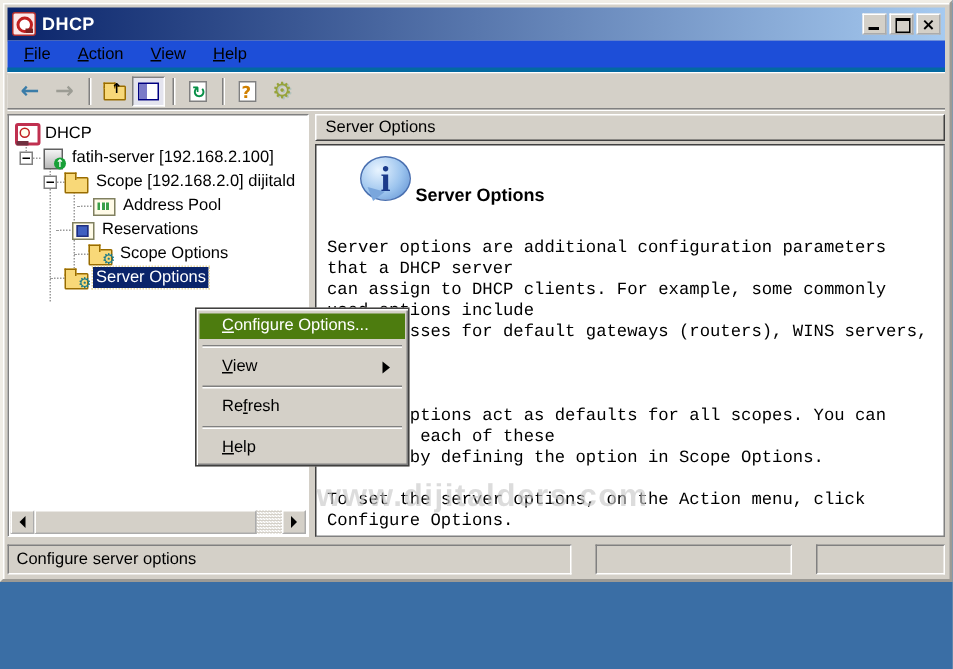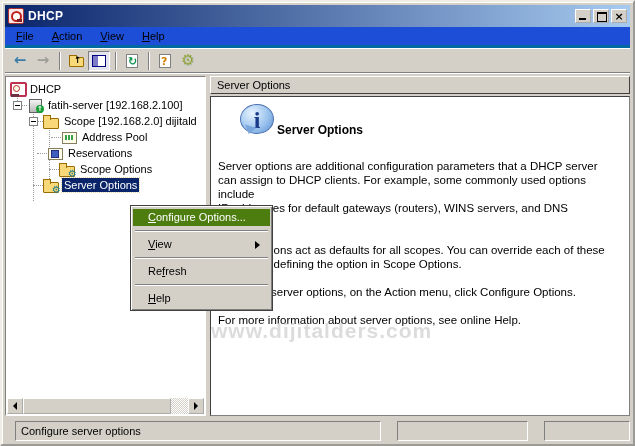--- a/index.html
+++ b/index.html
@@ -1,18 +1,18 @@
 <!DOCTYPE html>
 <html><head>
 <meta charset="utf-8">
 <style>
   * { margin:0; padding:0; box-sizing:border-box; }
   html,body { width:635px; height:446px; background:#3a6ea5; font-family:"Liberation Sans","DejaVu Sans",sans-serif; }
   .window{
-    position:relative; width:635px; height:446px; background:#d4d0c8;
+    position:relative; width:635px; height:388px; background:#d4d0c8;
     border:2px outset #f0ede6; box-shadow: inset 1px 1px 0 #fff;
     overflow:hidden;
   }
   
   .titlebar{
     position:absolute; top:3px; left:3px; right:3px; height:22px;
     background:linear-gradient(90deg,#0a246a,#a6caf0);
     display:flex; align-items:center; padding:0 3px; color:#fff;
   }
   .app-icon{ width:16px; height:16px; position:relative; margin-right:4px; flex:0 0 auto;
@@ -121,36 +121,36 @@
     border:1px solid; border-color:#404040 #808080 #808080 #404040; overflow:hidden;}
   .info-icon{ position:absolute; left:29px; top:7px; width:34px; height:30px;
     background:radial-gradient(circle at 35% 30%, #e8f4ff, #9cc4ee 55%, #5a8cd0);
     border:1px solid #4a70b0; border-radius:50%;}
   .info-icon::before{ content:"i"; position:absolute; left:0; right:0; top:1px; text-align:center;
     font-family:"Liberation Serif","DejaVu Serif",serif; font-weight:bold; font-size:24px; color:#1a3a8a; line-height:28px;}
   .info-icon::after{ content:""; position:absolute; left:2px; bottom:-7px; width:0; height:0;
     border:6px solid transparent; border-top:8px solid #7aa6dc; transform:rotate(15deg);}
   .rp-heading{ position:absolute; left:66px; top:26px; font-size:12px; font-weight:bold; color:#000;}
   .rp-text{ position:absolute; left:7px; top:62px; right:6px; font-size:11.5px; color:#000;}
-  .rp-text .para{ margin-bottom:14px;}
+  .rp-text .para{ margin-bottom:14px;font-family:Liberation Mono, monospace;}
   .rp-text .para div{ line-height:14px;}
   .watermark{ position:absolute; left:0px; top:222px; font-size:21px; font-weight:bold;
     color:#cacaca; opacity:.65; letter-spacing:1px; white-space:nowrap;}
   
   .ctx{ position:absolute; left:128px; top:203px; width:143px; z-index:50;
     background:#d4d0c8; border:1px solid #404040;
     box-shadow: inset 1px 1px 0 #fff, inset -1px -1px 0 #808080;
     padding:3px 2px; font-size:11px;}
   .ctx .citem{ height:17px; line-height:17px; padding-left:15px; position:relative; color:#000; cursor:default;}
   .ctx .citem.hl{ background:#4d7c0f; color:#fff;}
   .ctx .csep{ height:0; border-top:1px solid #808080; border-bottom:1px solid #fff; margin:4px 2px;}
   .ctx .subarrow{ position:absolute; right:6px; top:5px; width:0; height:0;
     border:4px solid transparent; border-left:5px solid #000;}
   
-  .statusbar{ position:absolute; left:13px; right:3px; bottom:3px; height:22px; display:flex; gap:16px;
+  .statusbar{ position:absolute; left:3px; right:3px; bottom:3px; height:22px; display:flex; gap:16px;
     background:#d4d0c8; padding-top:2px;}
   .spanel{ border:1px solid; border-color:#808080 #fff #fff #808080; font-size:11px; line-height:18px;
     padding-left:5px; background:#d4d0c8;}
   .spanel.p1{ flex:1 1 auto;} .spanel.p2{ width:131px; flex:0 0 auto;} .spanel.p3{ width:86px; flex:0 0 auto;}
 </style>
 </head>
 <body>
 
 <div class="window">
 

